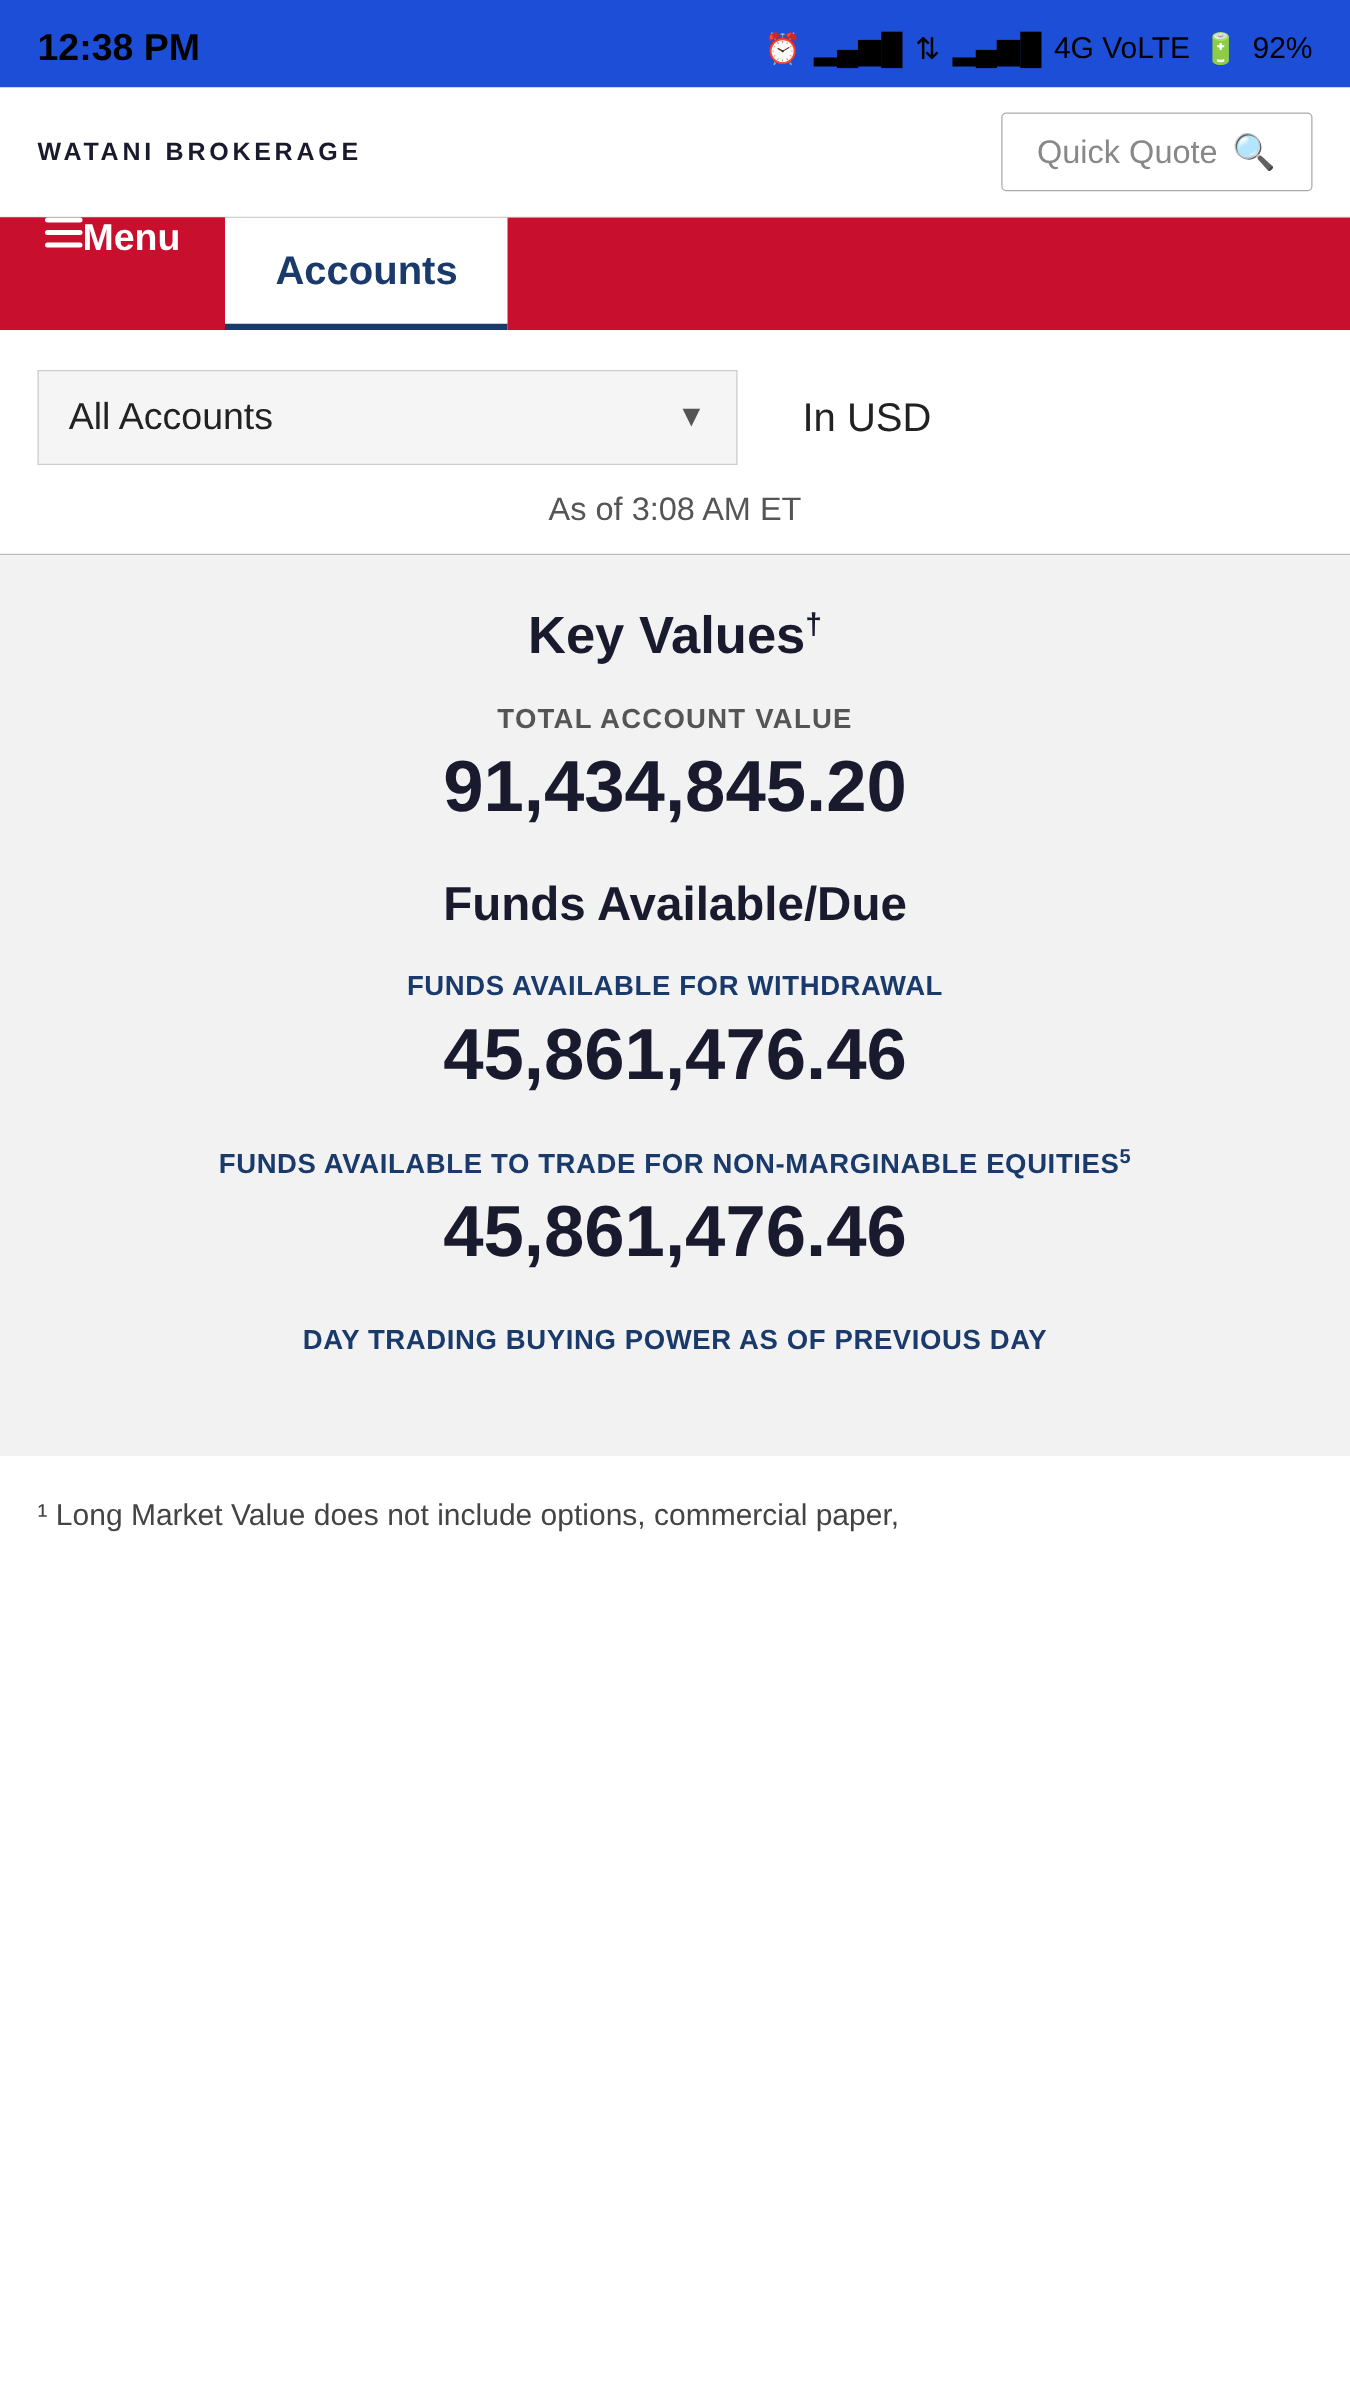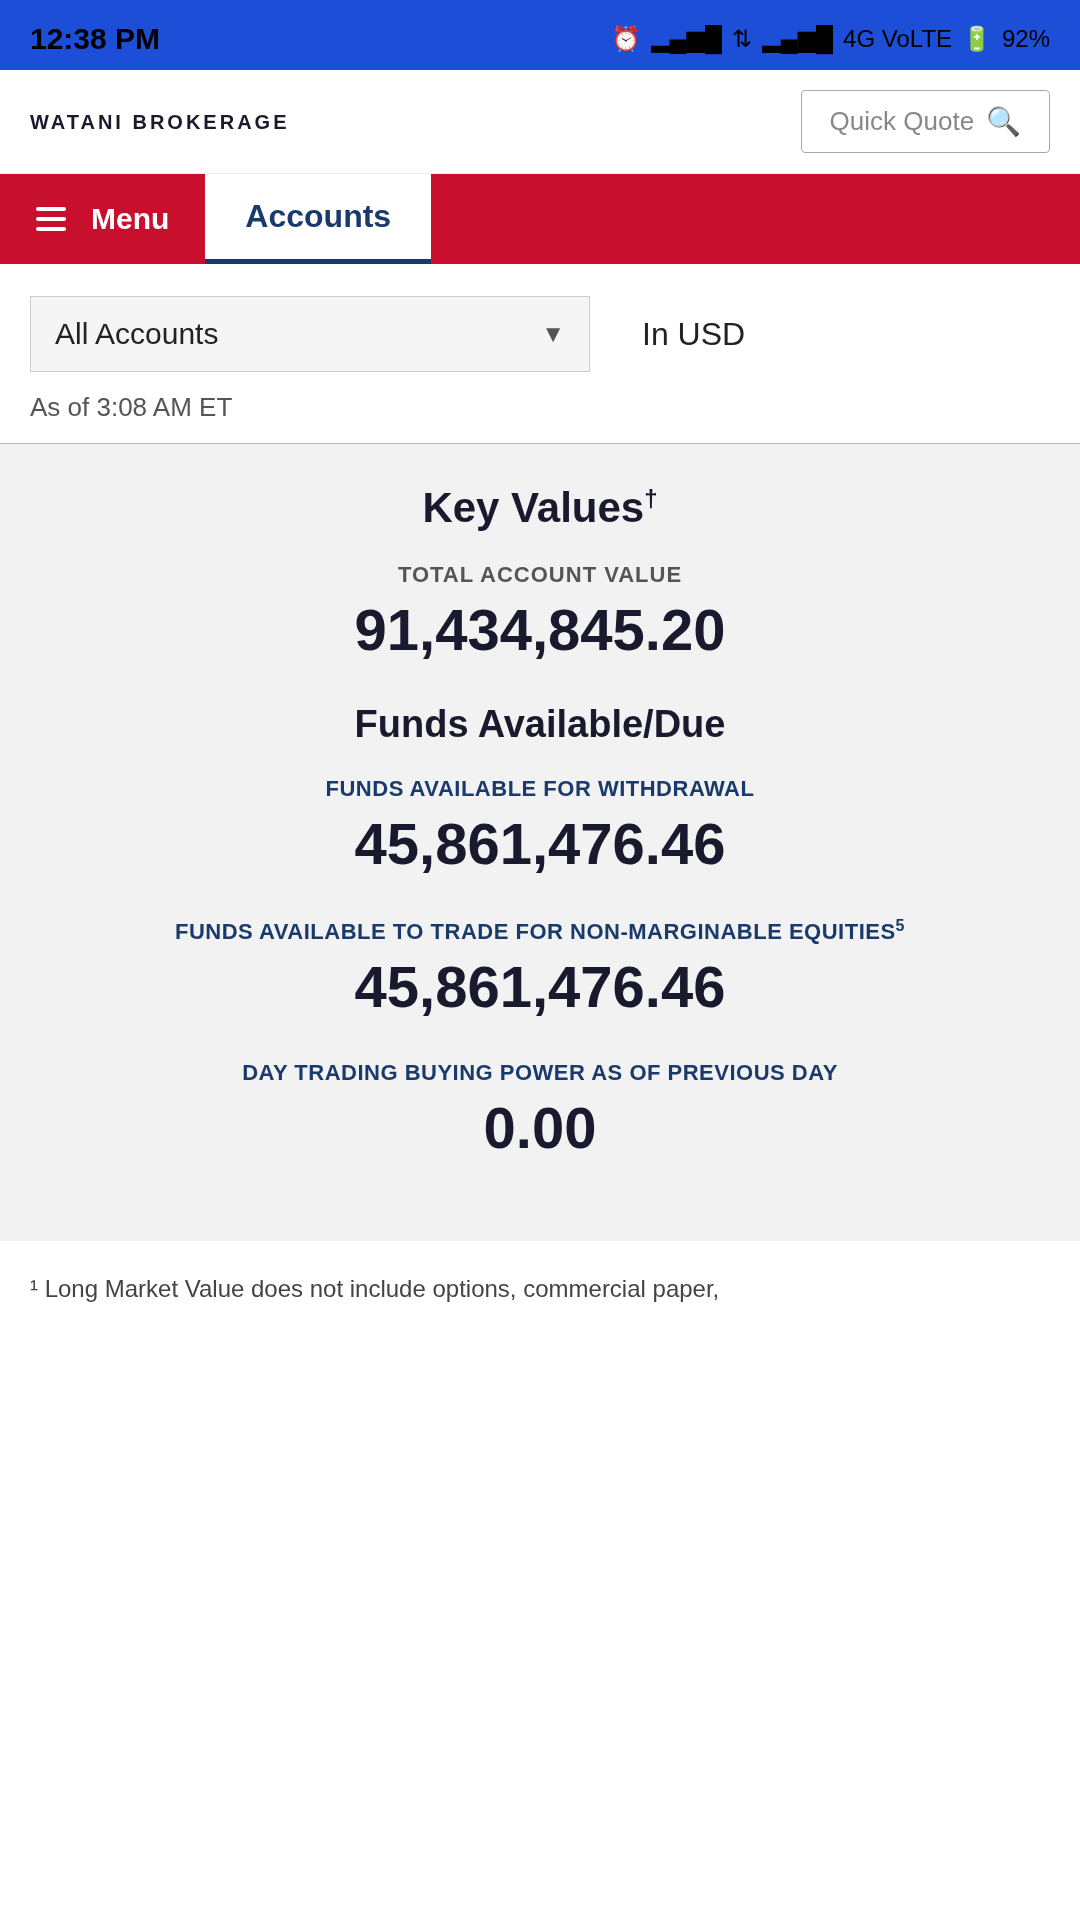--- a/index.html
+++ b/index.html
@@ -84,23 +84,23 @@
 
     
     .nav-bar {
       display: flex;
       background: #c8102e;
       height: 90px;
     }
     .nav-menu {
       background: #c8102e;
       display: flex;
-      align-items: center;
+      align-items: flex-start;
       padding: 0 36px;
-      gap: 25px;
+      gap: 0;
       cursor: pointer;
       color: #fff;
       font-size: 30px;
       font-weight: bold;
       flex: 0 0 auto;
     }
     .hamburger-icon {
       display: flex;
       flex-direction: column;
       gap: 6px;
@@ -155,21 +155,21 @@
     }
     .currency-label {
       font-size: 32px;
       color: #222;
       font-weight: 400;
     }
 
     
     .timestamp-row {
       display: flex;
-      justify-content: flex-start;
+      justify-content: center;
       padding: 0 30px 20px 30px;
       font-size: 26px;
       color: #555;
     }
 
     
     .divider {
       border: none;
       border-top: 1.5px solid #bbb;
       margin: 0 0 0 0;
@@ -333,21 +333,20 @@
 
       <div class="fund-metric-block">
         <div class="fund-label">
           <span>FUNDS AVAILABLE TO TRADE FOR NON-MARGINABLE EQUITIES</span><sup>5</sup>
         </div>
         <div class="fund-value">45,861,476.46</div>
       </div>
 
       <div class="fund-metric-block">
         <div class="fund-label">DAY TRADING BUYING POWER AS OF PREVIOUS DAY</div>
-        <div class="fund-value">0.00</div>
       </div>
     </div>
   </div>
 
   <div class="footer-note">
     <span>¹ Long Market Value does not include options, commercial paper,</span>
   </div>
 
 </div>
 

